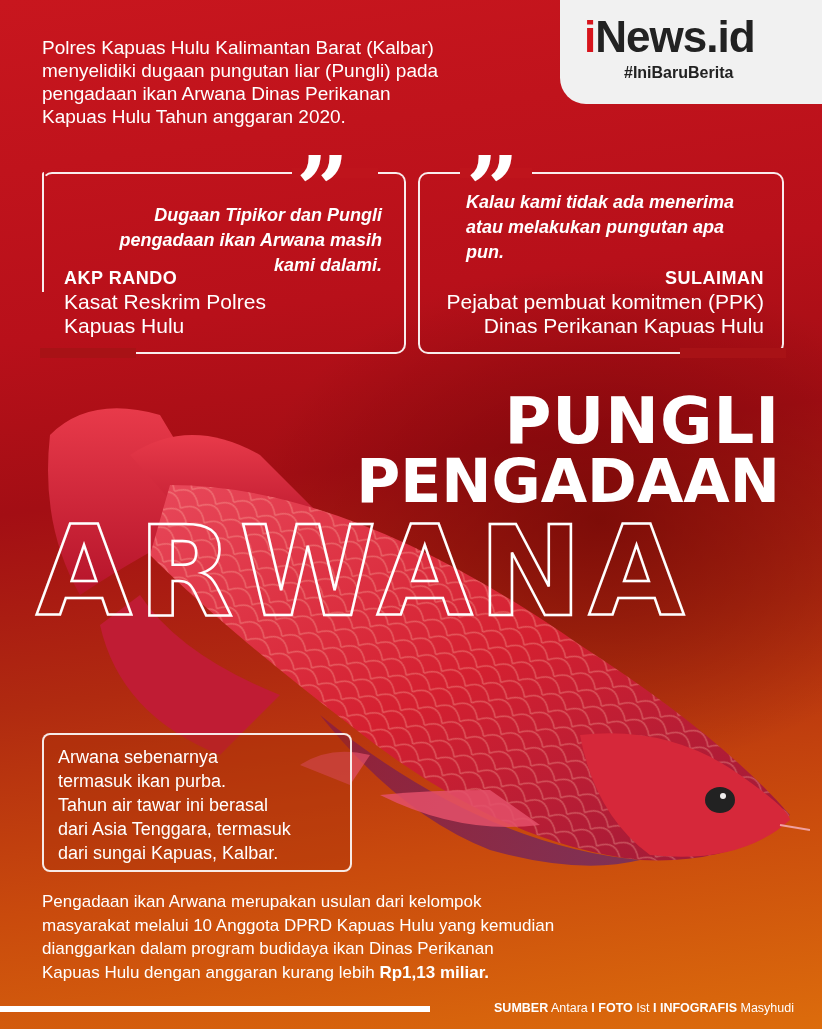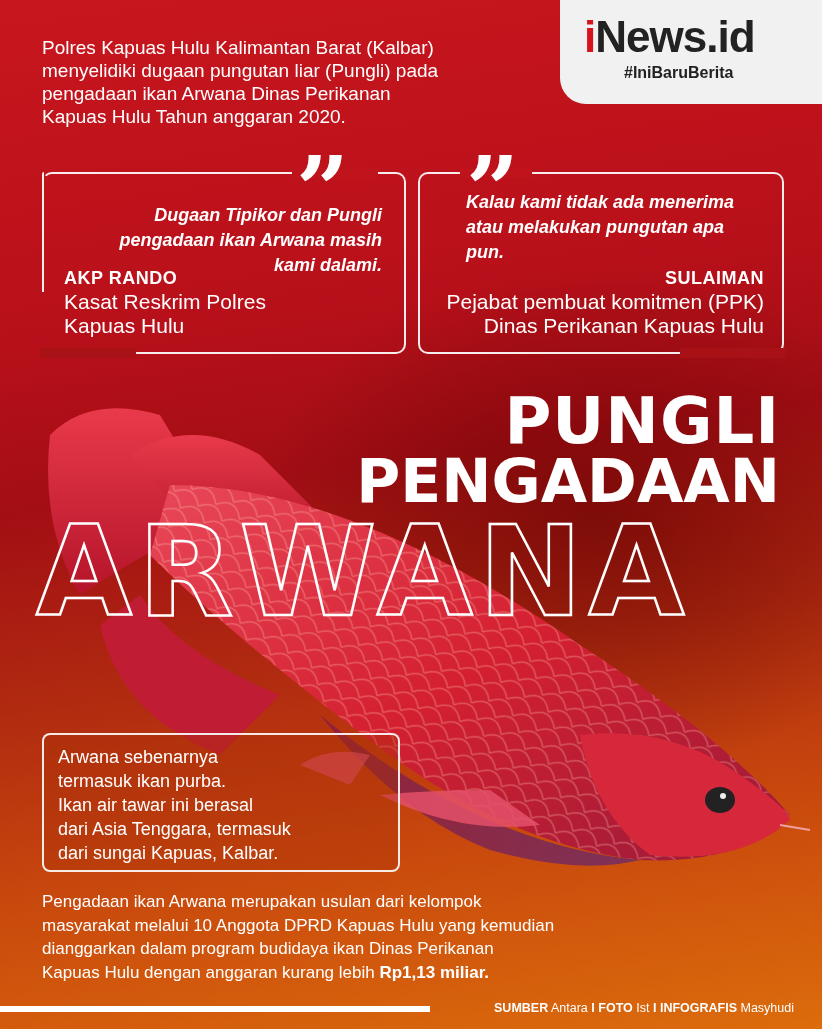--- a/index.html
+++ b/index.html
@@ -57,21 +57,20 @@
   .title3 {
     position: absolute; left: 36px; top: 500px; font-size: 124px; font-weight: bold;
     font-family: "DejaVu Sans", sans-serif; color: transparent; letter-spacing: 6px;
     -webkit-text-stroke: 2.5px #fff;
   }
 
   .fact-box {
     position: absolute; left: 42px; top: 733px; width: 306px; height: 135px;
     border: 2px solid rgba(255,255,255,0.9); border-radius: 8px;
     background: rgba(170,50,10,0.35);
-    padding-left: 48px;
   }
   .fact-text { position: absolute; left: 14px; top: 10px; font-size: 18px; line-height: 24px; color: #fff; }
 
   .summary { position: absolute; left: 42px; top: 890px; width: 700px; font-size: 17px; line-height: 23.5px; color: #fff; }
   .summary b { font-weight: bold; }
 
   .footer-line { position: absolute; left: 0; top: 1006px; width: 430px; height: 6px; background: #fff; }
   .credits { position: absolute; right: 28px; top: 1001px; font-size: 12.5px; color: #fff; white-space: nowrap; }
   .credits b { font-weight: bold; }
 </style>
@@ -167,21 +166,21 @@
   </svg>
 
   <div class="title1">PUNGLI</div>
   <div class="title2">PENGADAAN</div>
   <div class="title3">ARWANA</div>
 
   <div class="fact-box">
     <div class="fact-text">
       <div>Arwana sebenarnya</div>
       <div>termasuk ikan purba.</div>
-      <div>Ikan air tawar ini berasal</div>
+      <div>Tahun air tawar ini berasal</div>
       <div>dari Asia Tenggara, termasuk</div>
       <div>dari sungai Kapuas, Kalbar.</div>
     </div>
   </div>
 
   <div class="summary">
     <div>Pengadaan ikan Arwana merupakan usulan dari kelompok</div>
     <div>masyarakat melalui 10 Anggota DPRD Kapuas Hulu yang kemudian</div>
     <div>dianggarkan dalam program budidaya ikan Dinas Perikanan</div>
     <div><span>Kapuas Hulu dengan anggaran kurang lebih </span><b>Rp1,13 miliar.</b></div>

